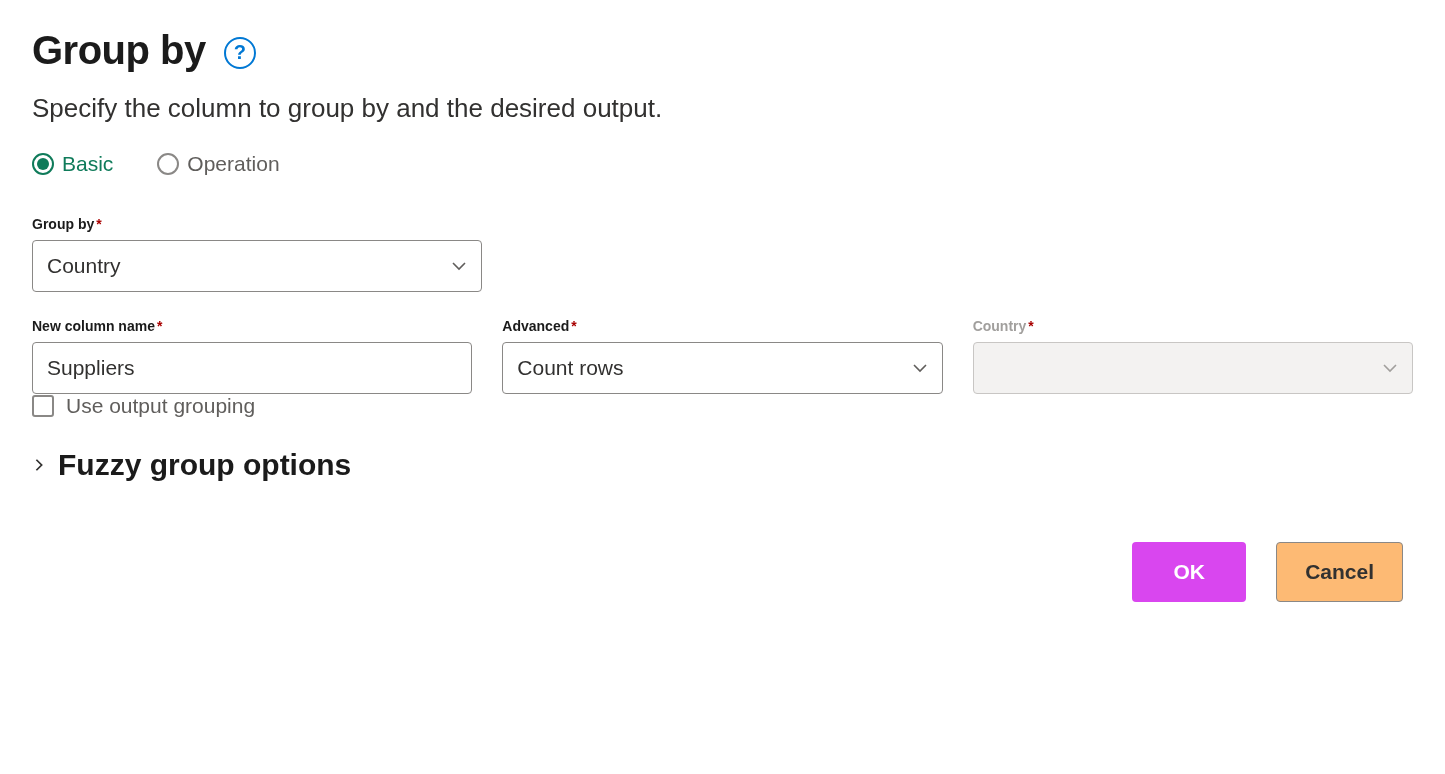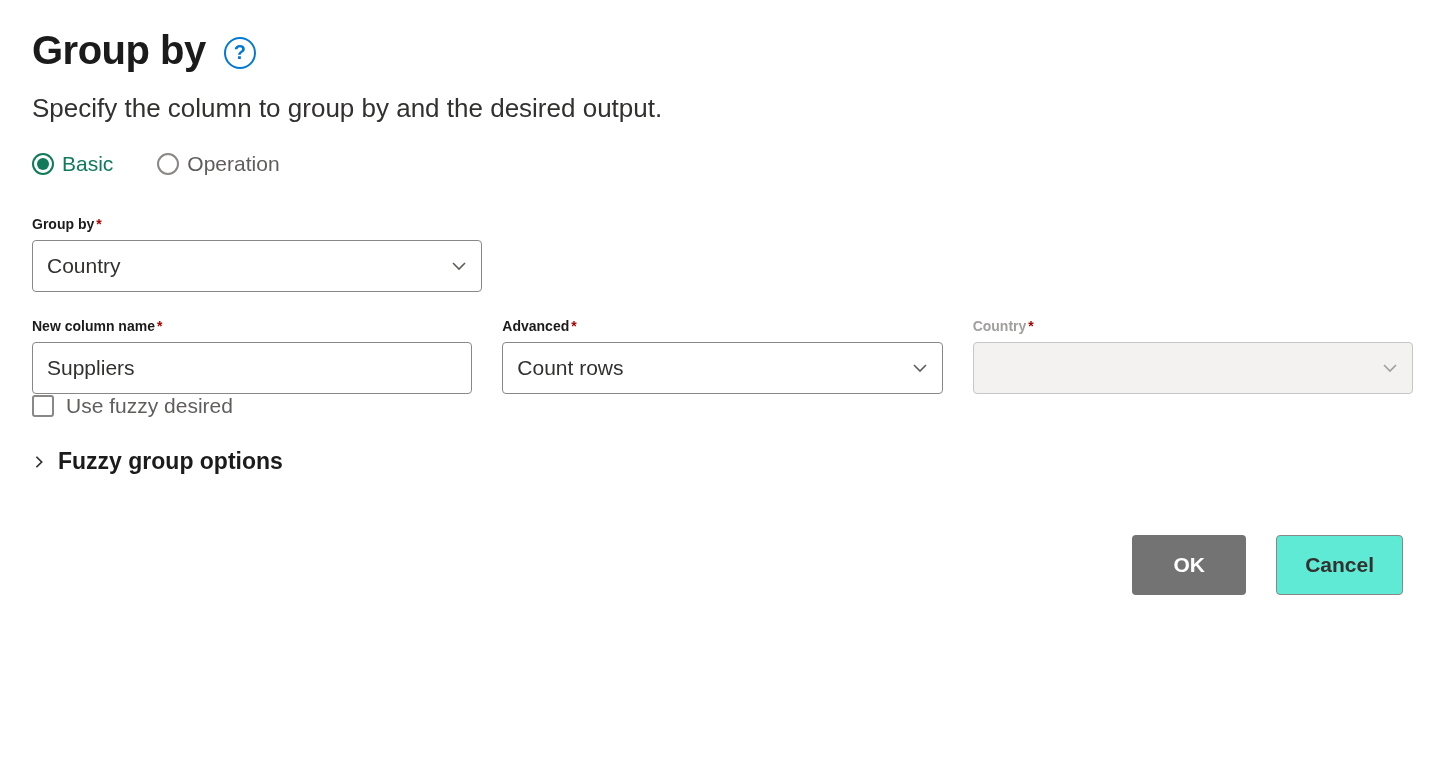--- a/index.html
+++ b/index.html
@@ -149,21 +149,21 @@
       gap: 12px;
       cursor: pointer;
       margin-bottom: 40px;
     }
     .chevron-right {
       width: 14px;
       height: 14px;
       flex-shrink: 0;
     }
     .expand-title {
-      font-size: 23px;
+      font-size: 30px;
       font-weight: 600;
       color: #1b1b1b;
     }
     .dialog-actions {
       display: flex;
       justify-content: flex-end;
       gap: 30px;
       margin-top: 20px;
       padding-right: 10px;
     }
@@ -171,25 +171,25 @@
       min-width: 114px;
       height: 60px;
       border-radius: 4px;
       font-size: 21px;
       font-weight: 600;
       cursor: pointer;
       border: 1px solid transparent;
       padding: 0 28px;
     }
     .btn-primary {
-      background: #737373;
+      background: #d946ef;
       color: #ffffff;
     }
     .btn-secondary {
-      background: #5eead4;
+      background: #fdba74;
       color: #323130;
       border-color: #8a8886;
     }
   </style>
 </head>
 <body>
 
 
 
 <div class="dialog-title">
@@ -248,21 +248,21 @@
       <span></span>
       <svg class="chevron-down" viewBox="0 0 16 16">
           <path d="M2 5 L8 11 L14 5" fill="none" stroke="#a19f9d" stroke-width="1.6"></path>
         </svg>
     </div>
   </div>
 </div>
 
 <label class="checkbox-row">
   <span class="checkbox-box"></span>
-  <span class="checkbox-label">Use fuzzy desired</span>
+  <span class="checkbox-label">Use output grouping</span>
 </label>
 
 <div>
   <div class="expand-section">
     <svg class="chevron-right" viewBox="0 0 16 16">
         <path d="M5 2 L11 8 L5 14" fill="none" stroke="#323130" stroke-width="2"></path>
       </svg>
     <span class="expand-title">Fuzzy group options</span>
   </div>
 </div>

